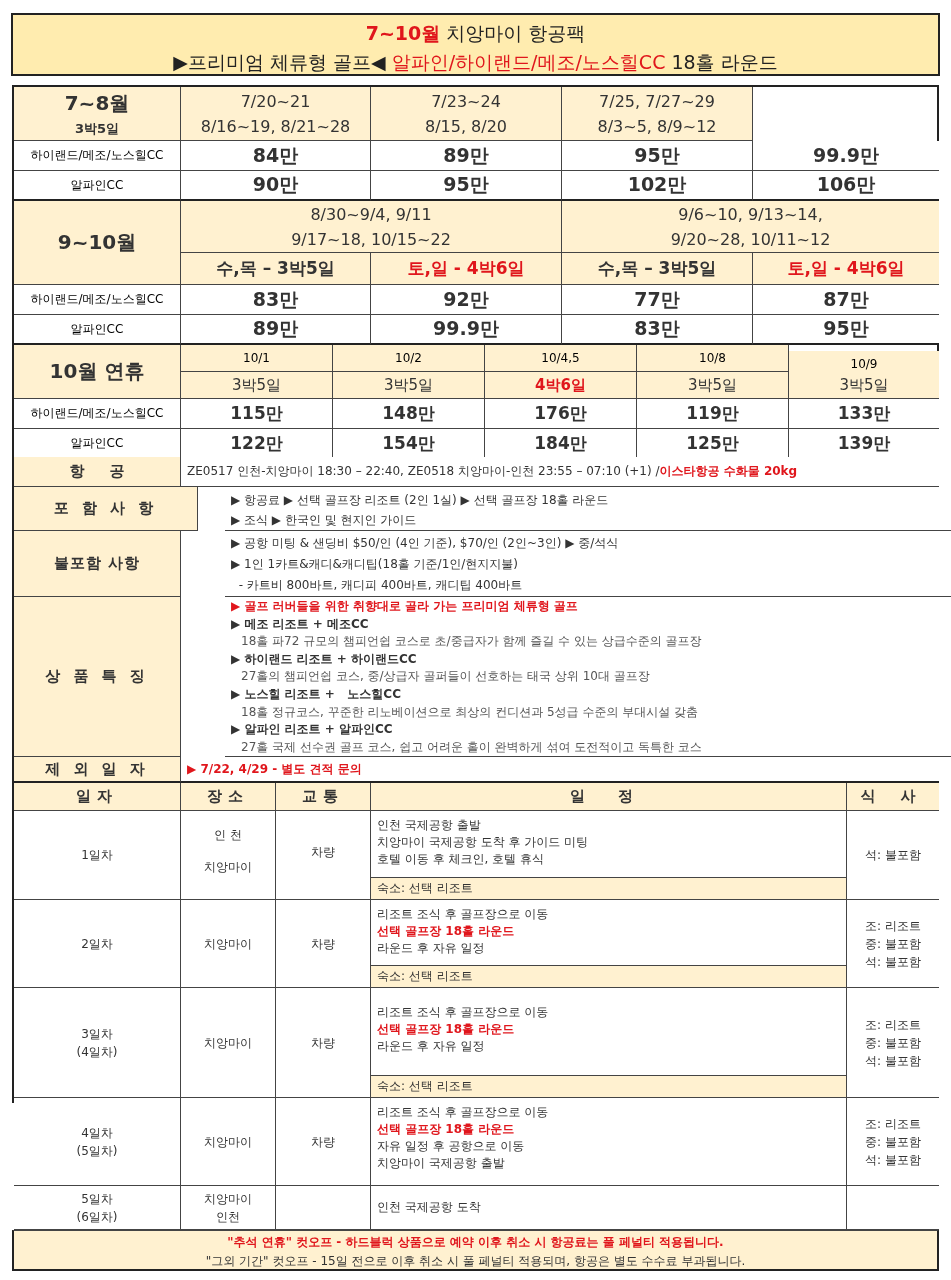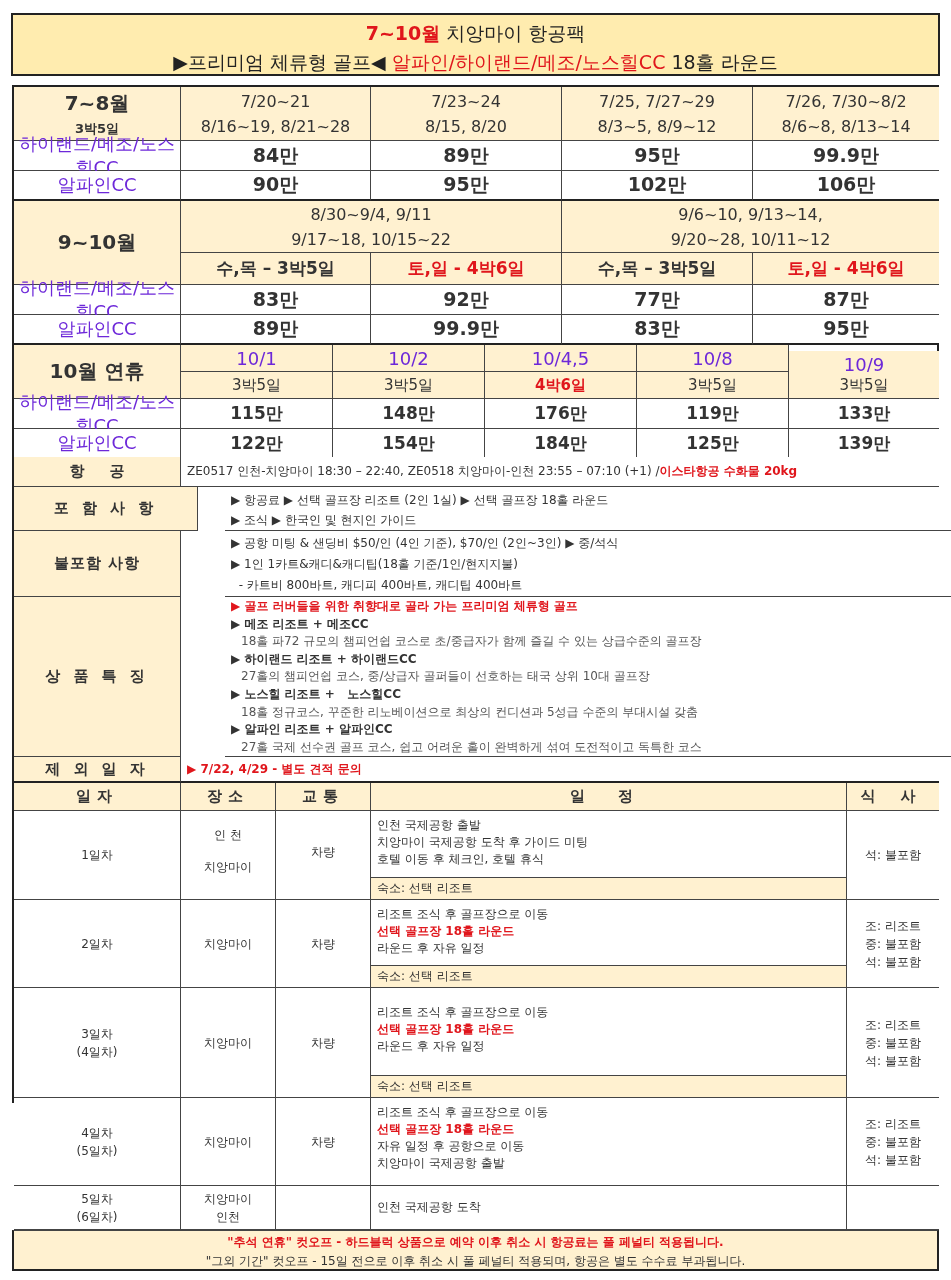--- a/index.html
+++ b/index.html
@@ -11,21 +11,21 @@
   .w { background: #fff; }
 
   
   #title-box { left: 11px; top: 13px; width: 929px; height: 63px; border: 2px solid #222; background: #ffecaf; }
   #title-line1 { position: absolute; top: 6px; width: 100%; text-align: center; font-size: 19px; color: #222; }
   #title-line2 { position: absolute; top: 35px; width: 100%; text-align: center; font-size: 19px; color: #222; }
 
   #price-block { position: absolute; left: 12px; top: 85px; width: 927px; height: 372px; border-top: 2px solid #222; border-left: 2px solid #222; border-right: 2px solid #222; }
   .big { font-size: 20px; font-weight: bold; color: #333; }
   .mid { font-size: 16px; color: #333; }
-  .lab { font-size: 18px; color: #6d28d9; }
+  .lab { font-size: 12px; color: #000000; }
   .price { font-size: 19px; font-weight: bold; color: #333; }
 
   .info-block { position: absolute; left: 12px; width: 927px; border-left: 2px solid #222; border-right: 2px solid #222; }
   .info-label { font-size: 15px; font-weight: bold; color: #333; letter-spacing: 4px; }
   .info-text { font-size: 12px; color: #333; text-align: left; justify-content: flex-start; align-items: flex-start; flex-direction: column; padding-left: 6px; margin-left: 44px; }
   .line { display: block; white-space: nowrap; }
 
   .it-h { font-size: 15px; font-weight: bold; letter-spacing: 6px; color: #333; }
   .it-c { font-size: 12px; color: #333; flex-direction: column; line-height: 18px; }
   .sched { font-size: 12px; color: #333; text-align: left; justify-content: flex-start; align-items: flex-start; flex-direction: column; padding: 6px 0 0 6px; line-height: 17px; }
@@ -55,24 +55,20 @@
       <span>7/20~21</span>
       <span>8/16~19, 8/21~28</span>
     </div>
   <div class="cell y mid" style="left:357px;top:0;width:191px;height:54px;flex-direction:column;line-height:25px">
       <span>7/23~24</span>
       <span>8/15, 8/20</span>
     </div>
   <div class="cell y mid" style="left:548px;top:0;width:191px;height:54px;flex-direction:column;line-height:25px">
       <span>7/25, 7/27~29</span>
       <span>8/3~5, 8/9~12</span>
-    </div>
-  <div class="cell y mid" style="left:739px;top:0;width:186px;height:54px;flex-direction:column;line-height:25px;border-right:none">
-      <span>7/26, 7/30~8/2</span>
-      <span>8/6~8, 8/13~14</span>
     </div>
 
   <div class="cell w lab" style="left:0;top:54px;width:167px;height:30px">하이랜드/메조/노스힐CC</div>
   <div class="cell w price" style="left:167px;top:54px;width:190px;height:30px">84만</div>
   <div class="cell w price" style="left:357px;top:54px;width:191px;height:30px">89만</div>
   <div class="cell w price" style="left:548px;top:54px;width:191px;height:30px">95만</div>
   <div class="cell w price" style="left:739px;top:54px;width:186px;height:30px;border-right:none">99.9만</div>
 
   <div class="cell w lab" style="left:0;top:84px;width:167px;height:30px;border-bottom:2px solid #222">알파인CC</div>
   <div class="cell w price" style="left:167px;top:84px;width:190px;height:30px;border-bottom:2px solid #222">90만</div>

